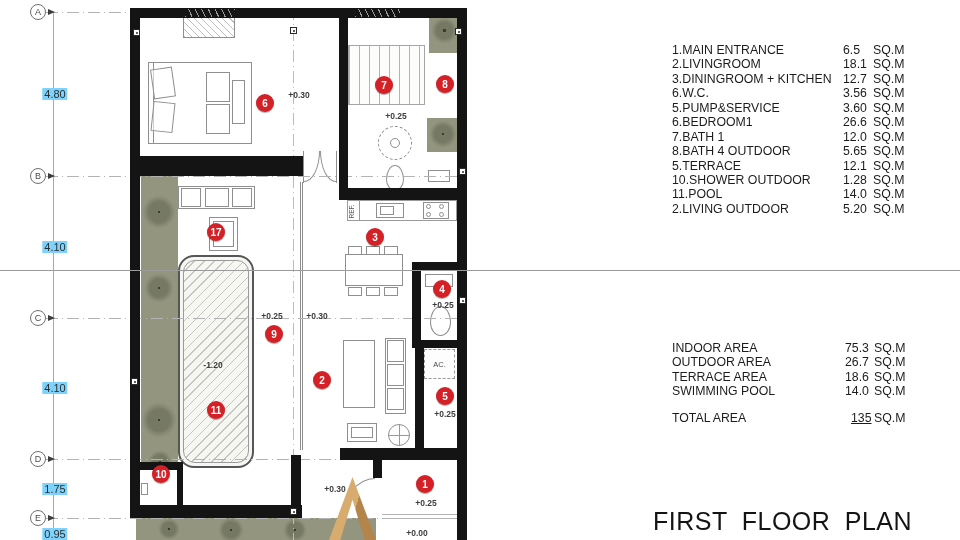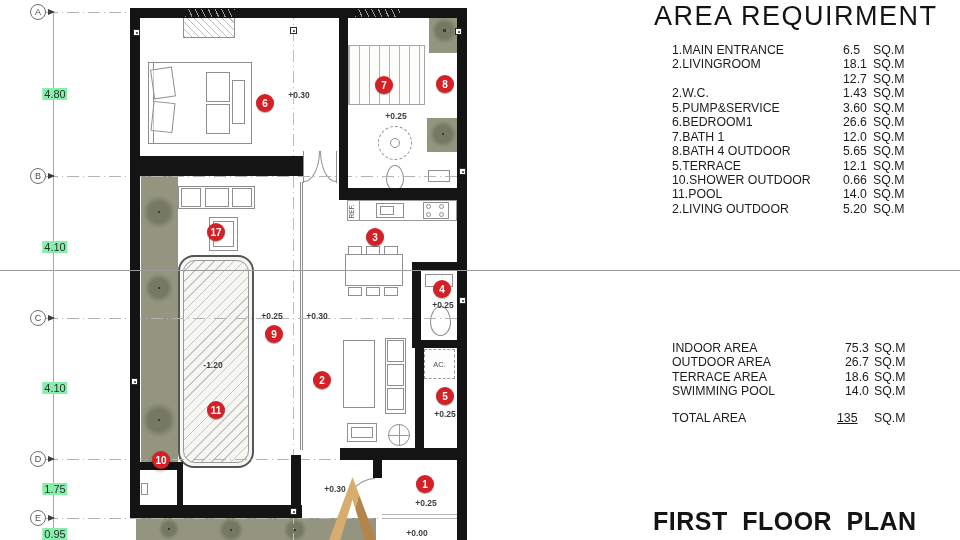--- a/index.html
+++ b/index.html
@@ -43,21 +43,21 @@
   
   .hgrid { height:1px;
     background:repeating-linear-gradient(90deg,#b3b3b3 0 12px,transparent 12px 16px,#b3b3b3 16px 17px,transparent 17px 21px); }
   .vgrid { width:1px;
     background:repeating-linear-gradient(180deg,#bcbcbc 0 12px,transparent 12px 16px,#bcbcbc 16px 17px,transparent 17px 21px); }
   .dimline { position:absolute; width:1px; background:#a8a8a8; }
   .gcircle { position:absolute; width:16px; height:16px; border:1px solid #6e6e6e; border-radius:50%; background:#fff;
     color:#4c4c4c; font-size:9px; line-height:14px; text-align:center; transform:translate(-50%,-50%); }
   .garrow { position:absolute; width:0; height:0; border-top:3px solid transparent; border-bottom:3px solid transparent;
     border-left:7px solid #3d3d3d; transform:translate(0,-50%); }
-  .dimlabel { position:absolute; transform:translate(-50%,-50%); background:#86efac; padding:0 2px;
+  .dimlabel { position:absolute; transform:translate(-50%,-50%); background:#7dd3fc; padding:0 2px;
     font-size:11px; color:#2e2e2e; }
 
   
   .marker { width:18px; height:18px; border-radius:50%; background:#d42127; color:#fff; font-weight:bold;
     font-size:10px; display:flex; align-items:center; justify-content:center; transform:translate(-50%,-50%);
     box-shadow:0 1px 1px rgba(0,0,0,.35); z-index:7; }
   .lvl { transform:translate(-50%,-50%); font-size:8.5px; font-weight:600; color:#3c3c3c; z-index:6; white-space:nowrap; }
   .refbox { position:absolute; left:347px; top:200px; width:13px; height:21px; border:1px solid #9a9a9a; background:#fff; }
   .refbox span { position:absolute; left:-4px; top:7px; transform:rotate(-90deg); font-size:6.5px; color:#555; }
   .acbox { position:absolute; left:424px; top:349px; width:31px; height:30px; border:1px dashed #9a9a9a; background:#fdfdfd;
@@ -280,21 +280,21 @@
         </div>
 
         <div class="marker" style="left: 445px; top: 84px;">
           <span>8</span>
         </div>
 
         <div class="marker" style="left: 274px; top: 334px;">
           <span>9</span>
         </div>
 
-        <div class="marker" style="left: 161px; top: 460px;">
+        <div class="marker" style="left: 161px; top: 474px;">
           <span>10</span>
         </div>
 
         <div class="marker" style="left: 216px; top: 410px;">
           <span>11</span>
         </div>
 
         <div class="marker" style="left: 216px; top: 232px;">
           <span>17</span>
         </div>
@@ -349,44 +349,44 @@
         <div class="dimlabel" style="left: 55px; top: 247px;">4.10</div>
 
         <div class="dimlabel" style="left: 55px; top: 388px;">4.10</div>
 
         <div class="dimlabel" style="left: 55px; top: 489px;">1.75</div>
 
         <div class="dimlabel" style="left: 55px; top: 534px;">0.95</div>
       </div>
   </div>
 
-  <h1 class="panel-title" style="font-weight:normal;">AREA REQUIRMENT</h1>
 
   <div class="alist">
 
       <div class="arow">
         <span class="alabel">1.MAIN ENTRANCE</span>
         <span class="aval">6.5</span>
         <span class="aunit">SQ.M</span>
       </div>
 
       <div class="arow">
         <span class="alabel">2.LIVINGROOM</span>
         <span class="aval">18.1</span>
         <span class="aunit">SQ.M</span>
       </div>
 
       <div class="arow">
+        <span class="alabel">3.DININGROOM + KITCHEN</span>
         <span class="aval">12.7</span>
         <span class="aunit">SQ.M</span>
       </div>
 
       <div class="arow">
-        <span class="alabel">2.W.C.</span>
-        <span class="aval">1.43</span>
+        <span class="alabel">6.W.C.</span>
+        <span class="aval">3.56</span>
         <span class="aunit">SQ.M</span>
       </div>
 
       <div class="arow">
         <span class="alabel">5.PUMP&amp;SERVICE</span>
         <span class="aval">3.60</span>
         <span class="aunit">SQ.M</span>
       </div>
 
       <div class="arow">
@@ -408,21 +408,21 @@
       </div>
 
       <div class="arow">
         <span class="alabel">5.TERRACE</span>
         <span class="aval">12.1</span>
         <span class="aunit">SQ.M</span>
       </div>
 
       <div class="arow">
         <span class="alabel">10.SHOWER OUTDOOR</span>
-        <span class="aval">0.66</span>
+        <span class="aval">1.28</span>
         <span class="aunit">SQ.M</span>
       </div>
 
       <div class="arow">
         <span class="alabel">11.POOL</span>
         <span class="aval">14.0</span>
         <span class="aunit">SQ.M</span>
       </div>
 
       <div class="arow">
@@ -454,18 +454,18 @@
 
       <div class="arow">
         <span class="alabel">SWIMMING POOL</span>
         <span class="aval">14.0</span>
         <span class="aunit">SQ.M</span>
       </div>
     </div>
 
   <div class="totalrow">
     <span class="alabel" style="left:0;">TOTAL AREA</span>
-    <span style="left:165px;text-decoration:underline;">135</span>
+    <span style="left:179px;text-decoration:underline;">135</span>
     <span style="left:202px;">SQ.M</span>
   </div>
 
-  <h2 class="footer-title" style="font-weight:bold;">FIRST FLOOR PLAN</h2>
+  <h2 class="footer-title" style="font-weight:normal;">FIRST FLOOR PLAN</h2>
 </div>
 
 </body></html>

